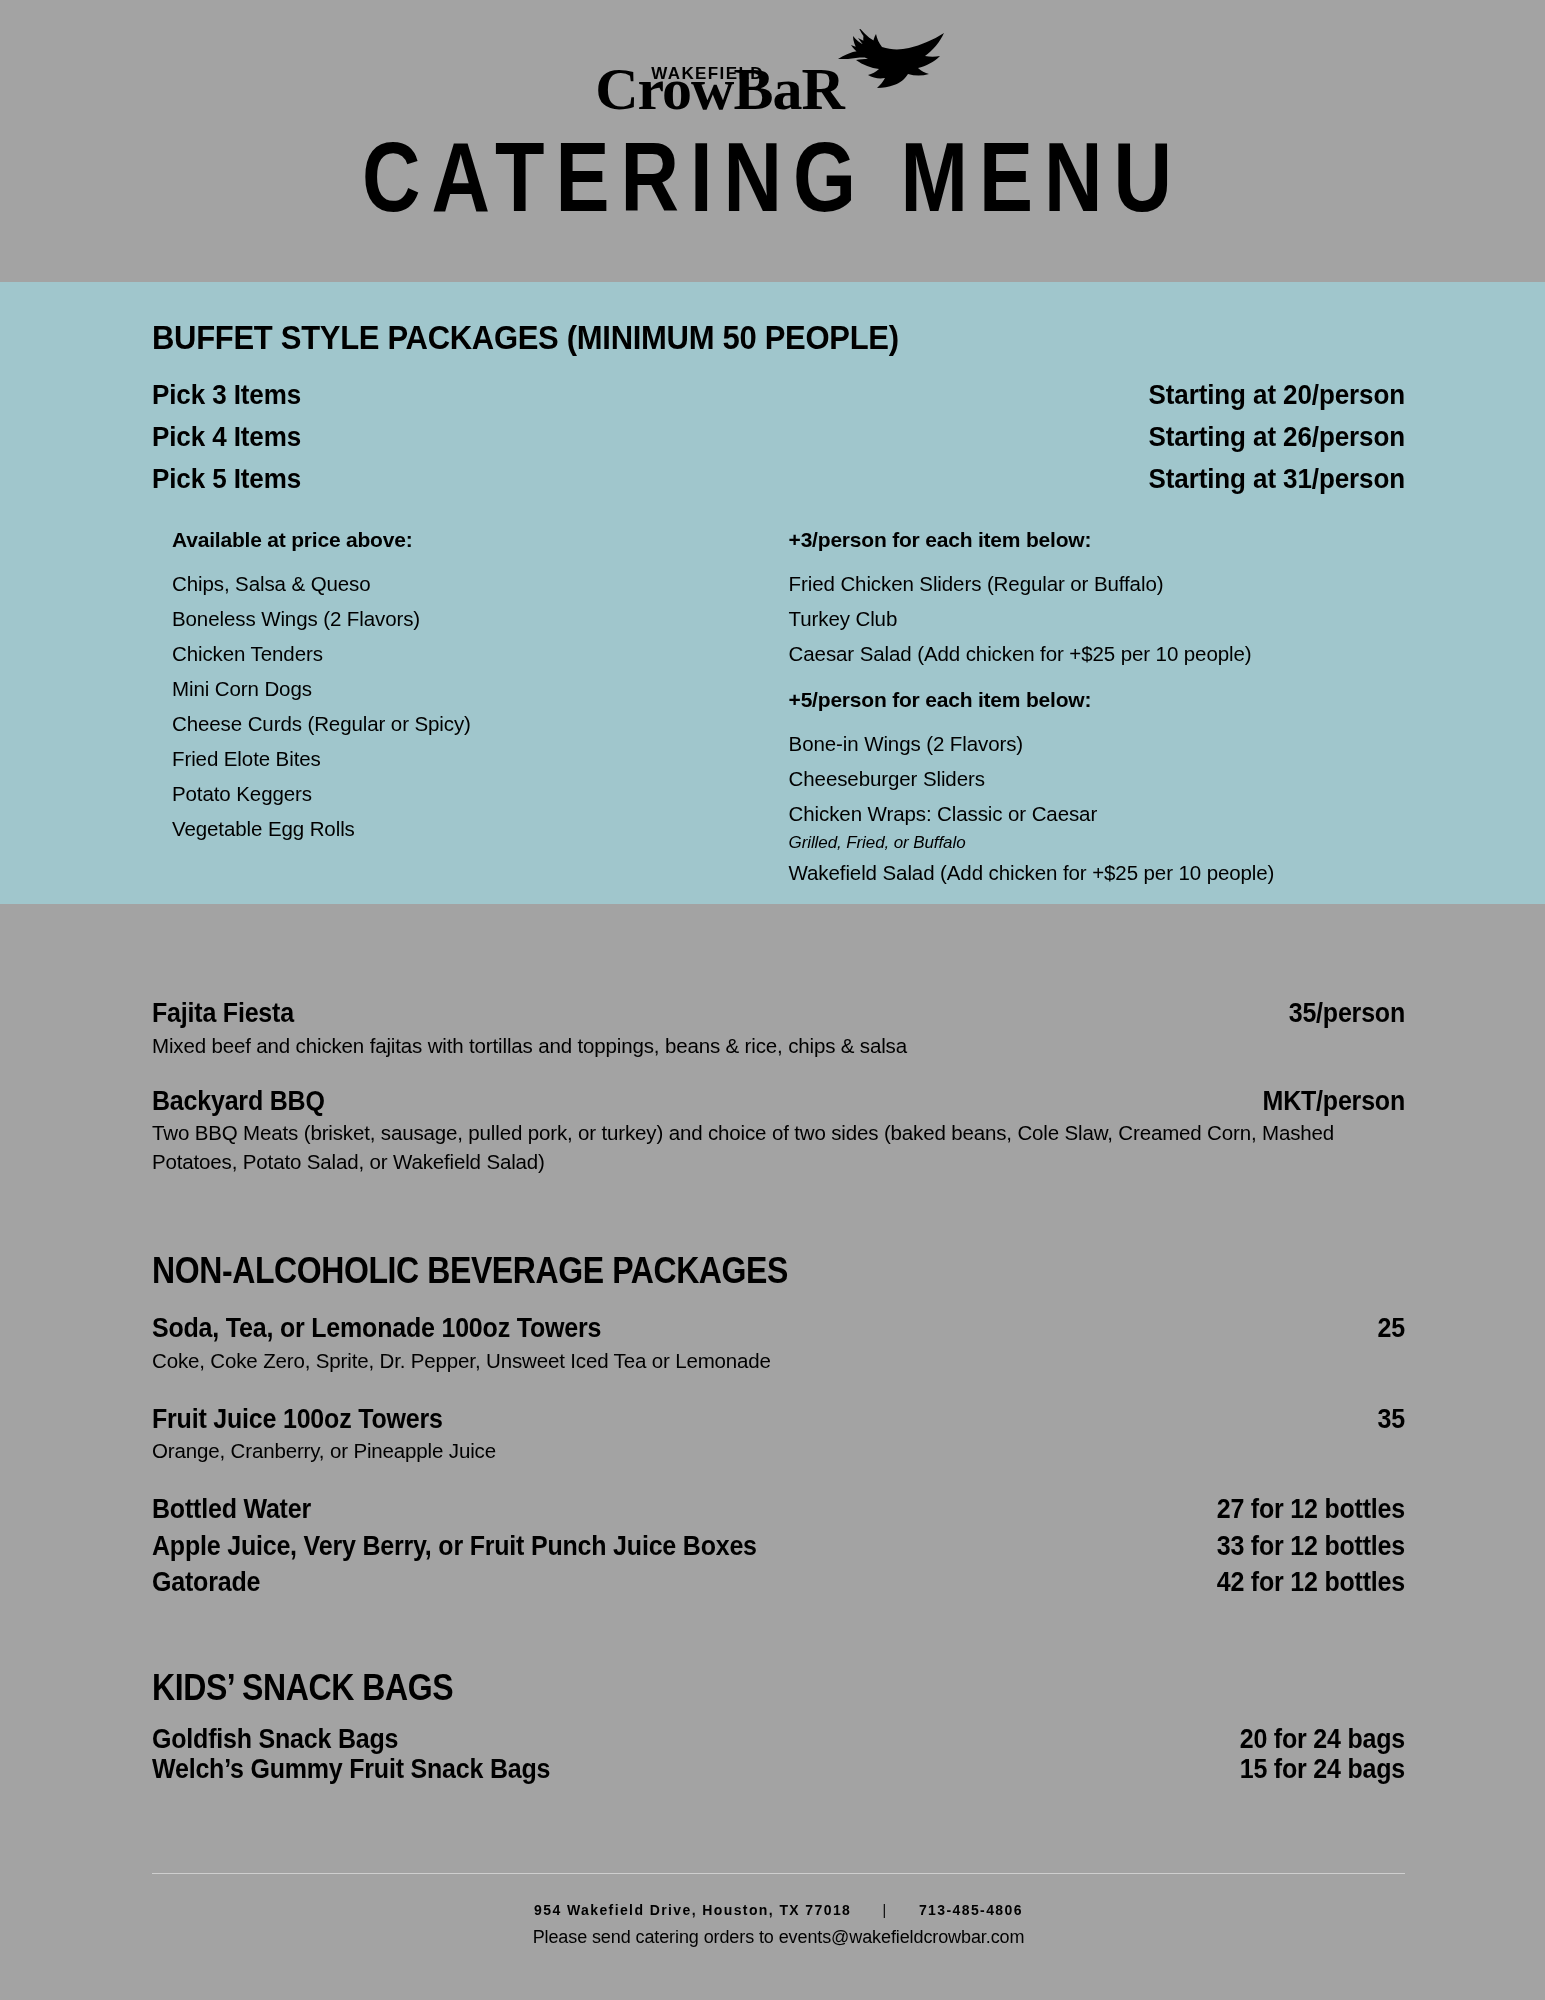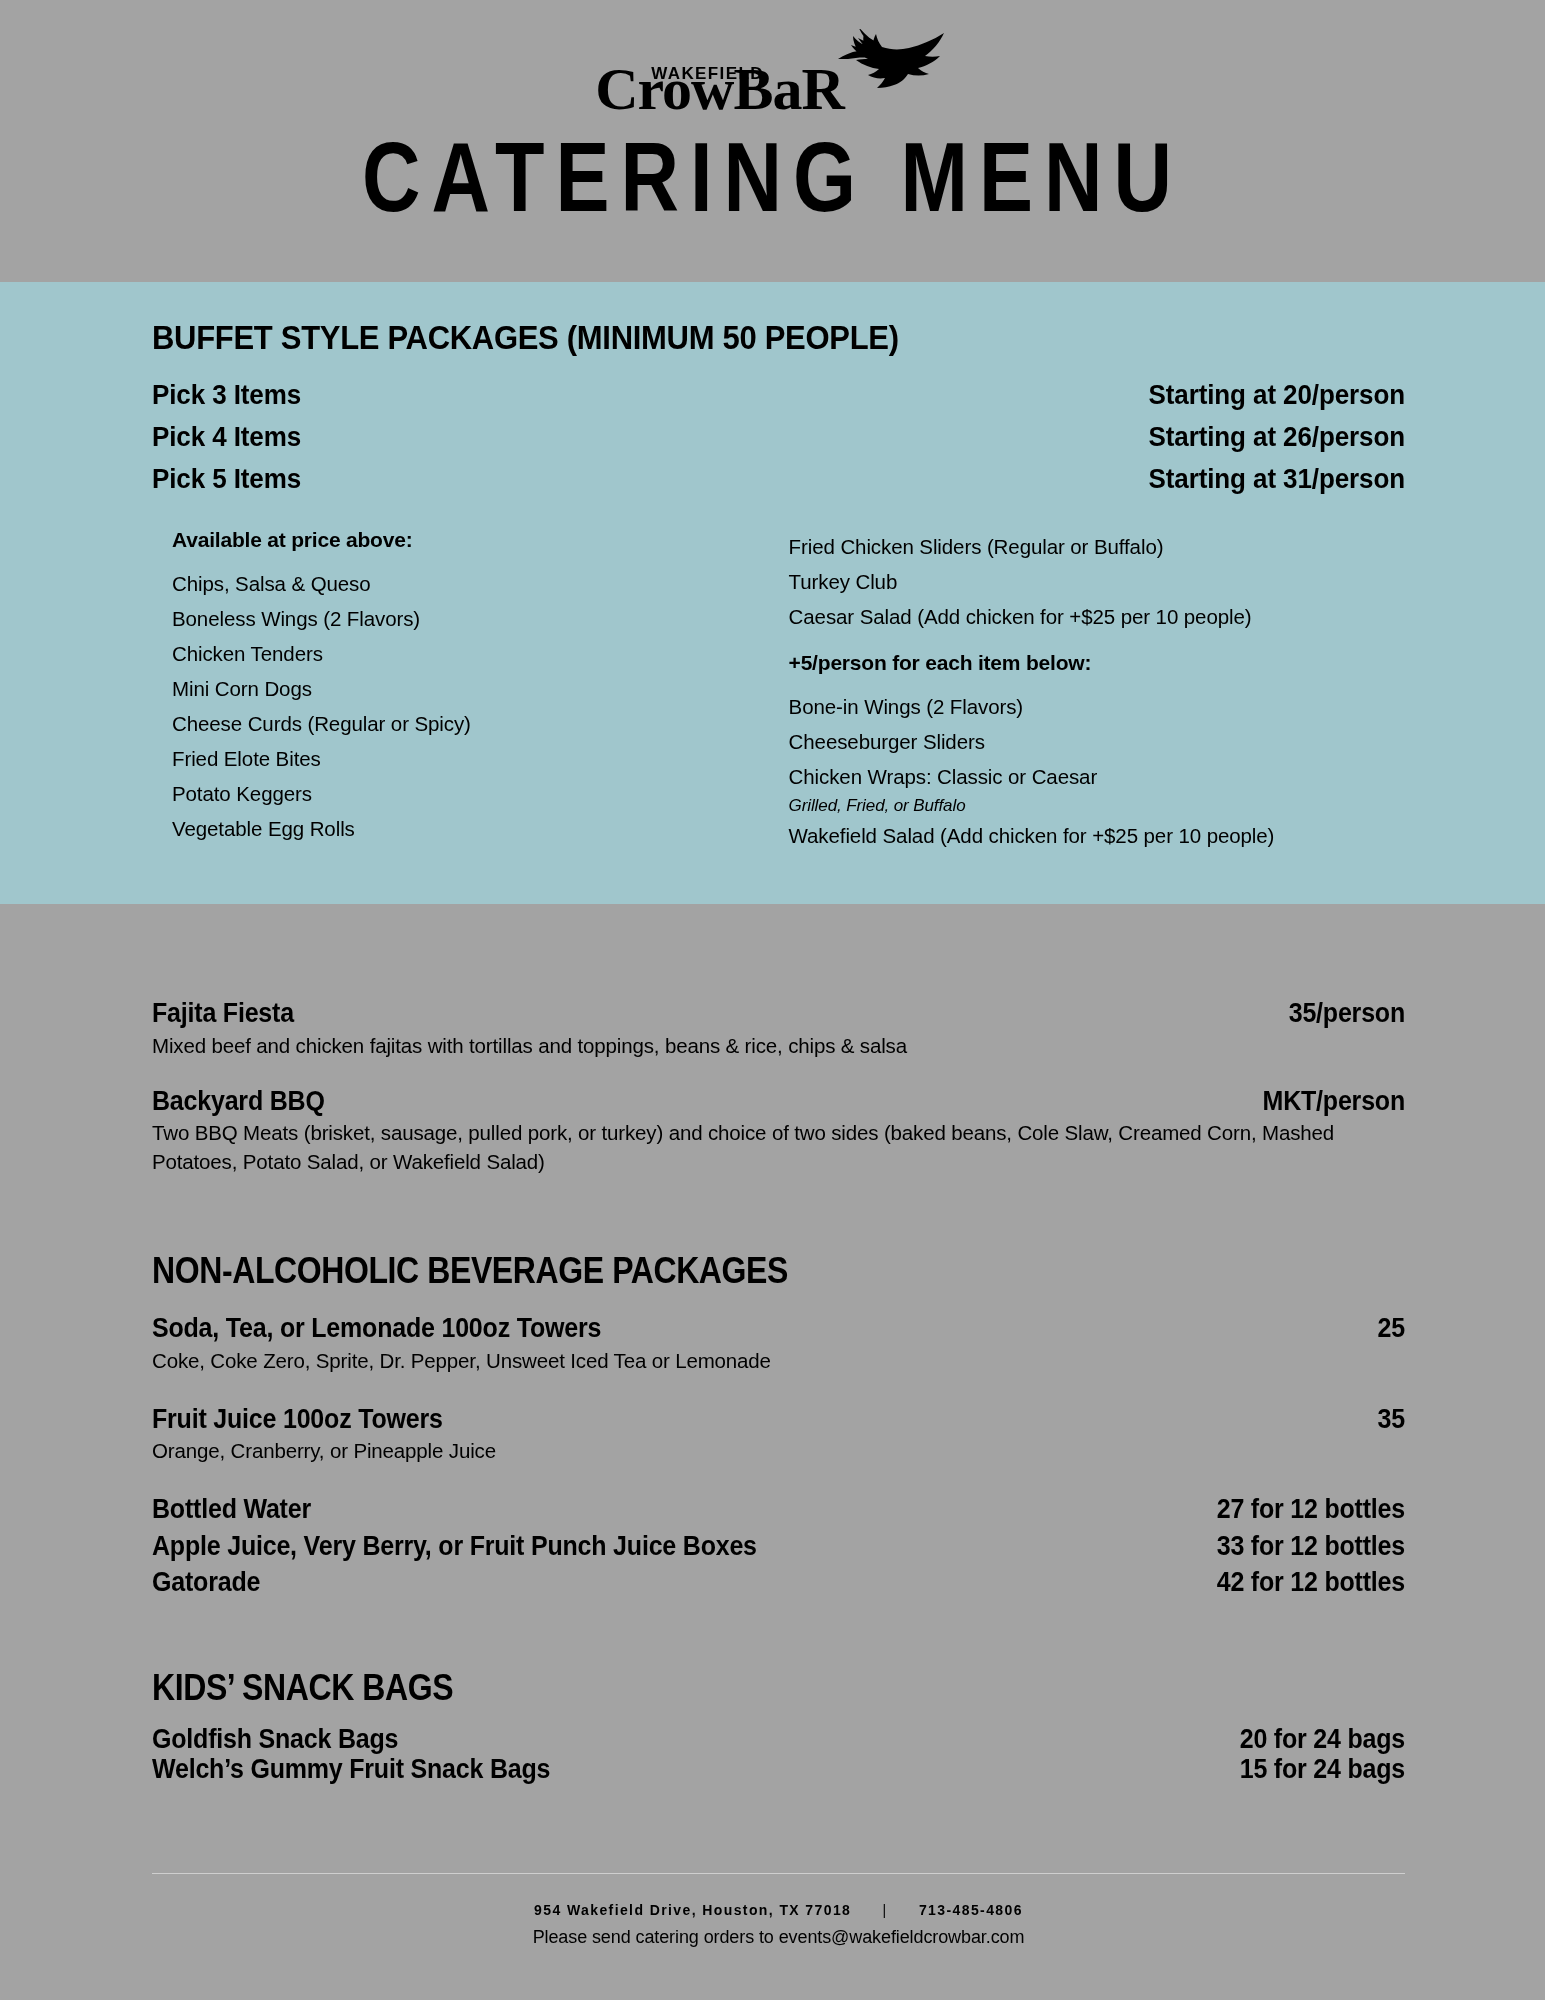--- a/index.html
+++ b/index.html
@@ -286,20 +286,21 @@
           <div class="col-item">Boneless Wings (2 Flavors)</div>
           <div class="col-item">Chicken Tenders</div>
           <div class="col-item">Mini Corn Dogs</div>
           <div class="col-item">Cheese Curds (Regular or Spicy)</div>
           <div class="col-item">Fried Elote Bites</div>
           <div class="col-item">Potato Keggers</div>
           <div class="col-item">Vegetable Egg Rolls</div>
         </div>
 
         <div class="col-right">
+          <div class="col-title">+3/person for each item below:</div>
           <div class="col-item">Fried Chicken Sliders (Regular or Buffalo)</div>
           <div class="col-item">Turkey Club</div>
           <div class="col-item">Caesar Salad (Add chicken for +$25 per 10 people)</div>
 
           <div class="col-title second">+5/person for each item below:</div>
           <div class="col-item">Bone-in Wings (2 Flavors)</div>
           <div class="col-item">Cheeseburger Sliders</div>
           <div class="col-item">Chicken Wraps: Classic or Caesar</div>
           <div class="col-item italic-note">Grilled, Fried, or Buffalo</div>
           <div class="col-item">Wakefield Salad (Add chicken for +$25 per 10 people)</div>

